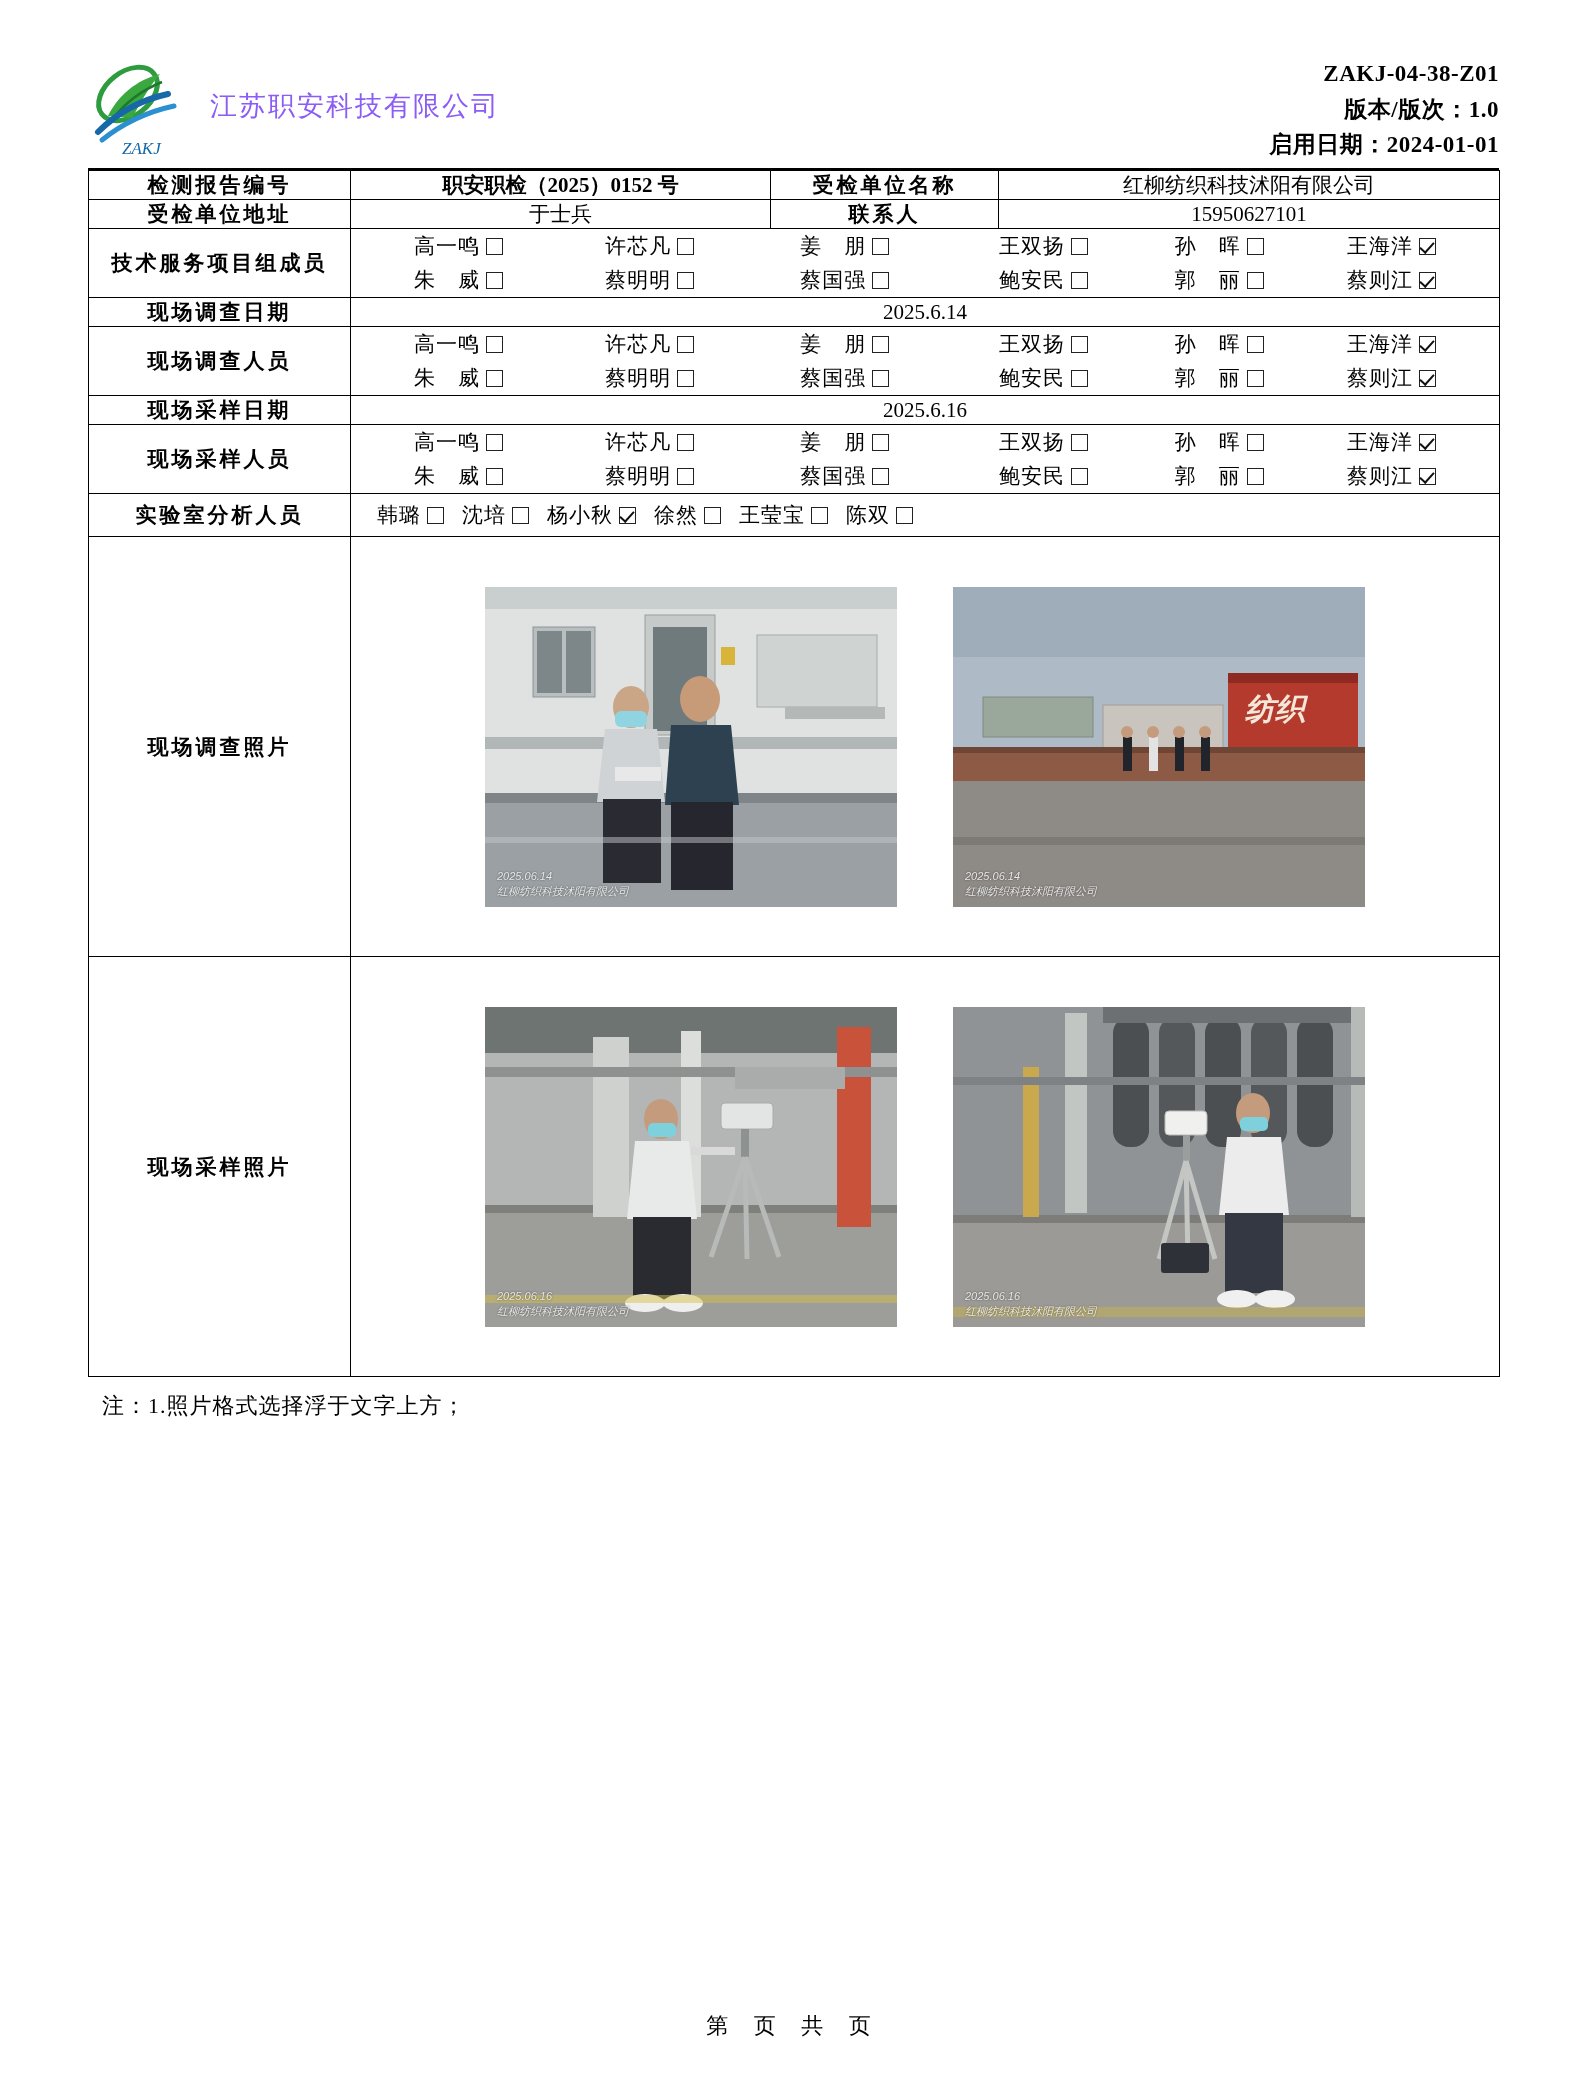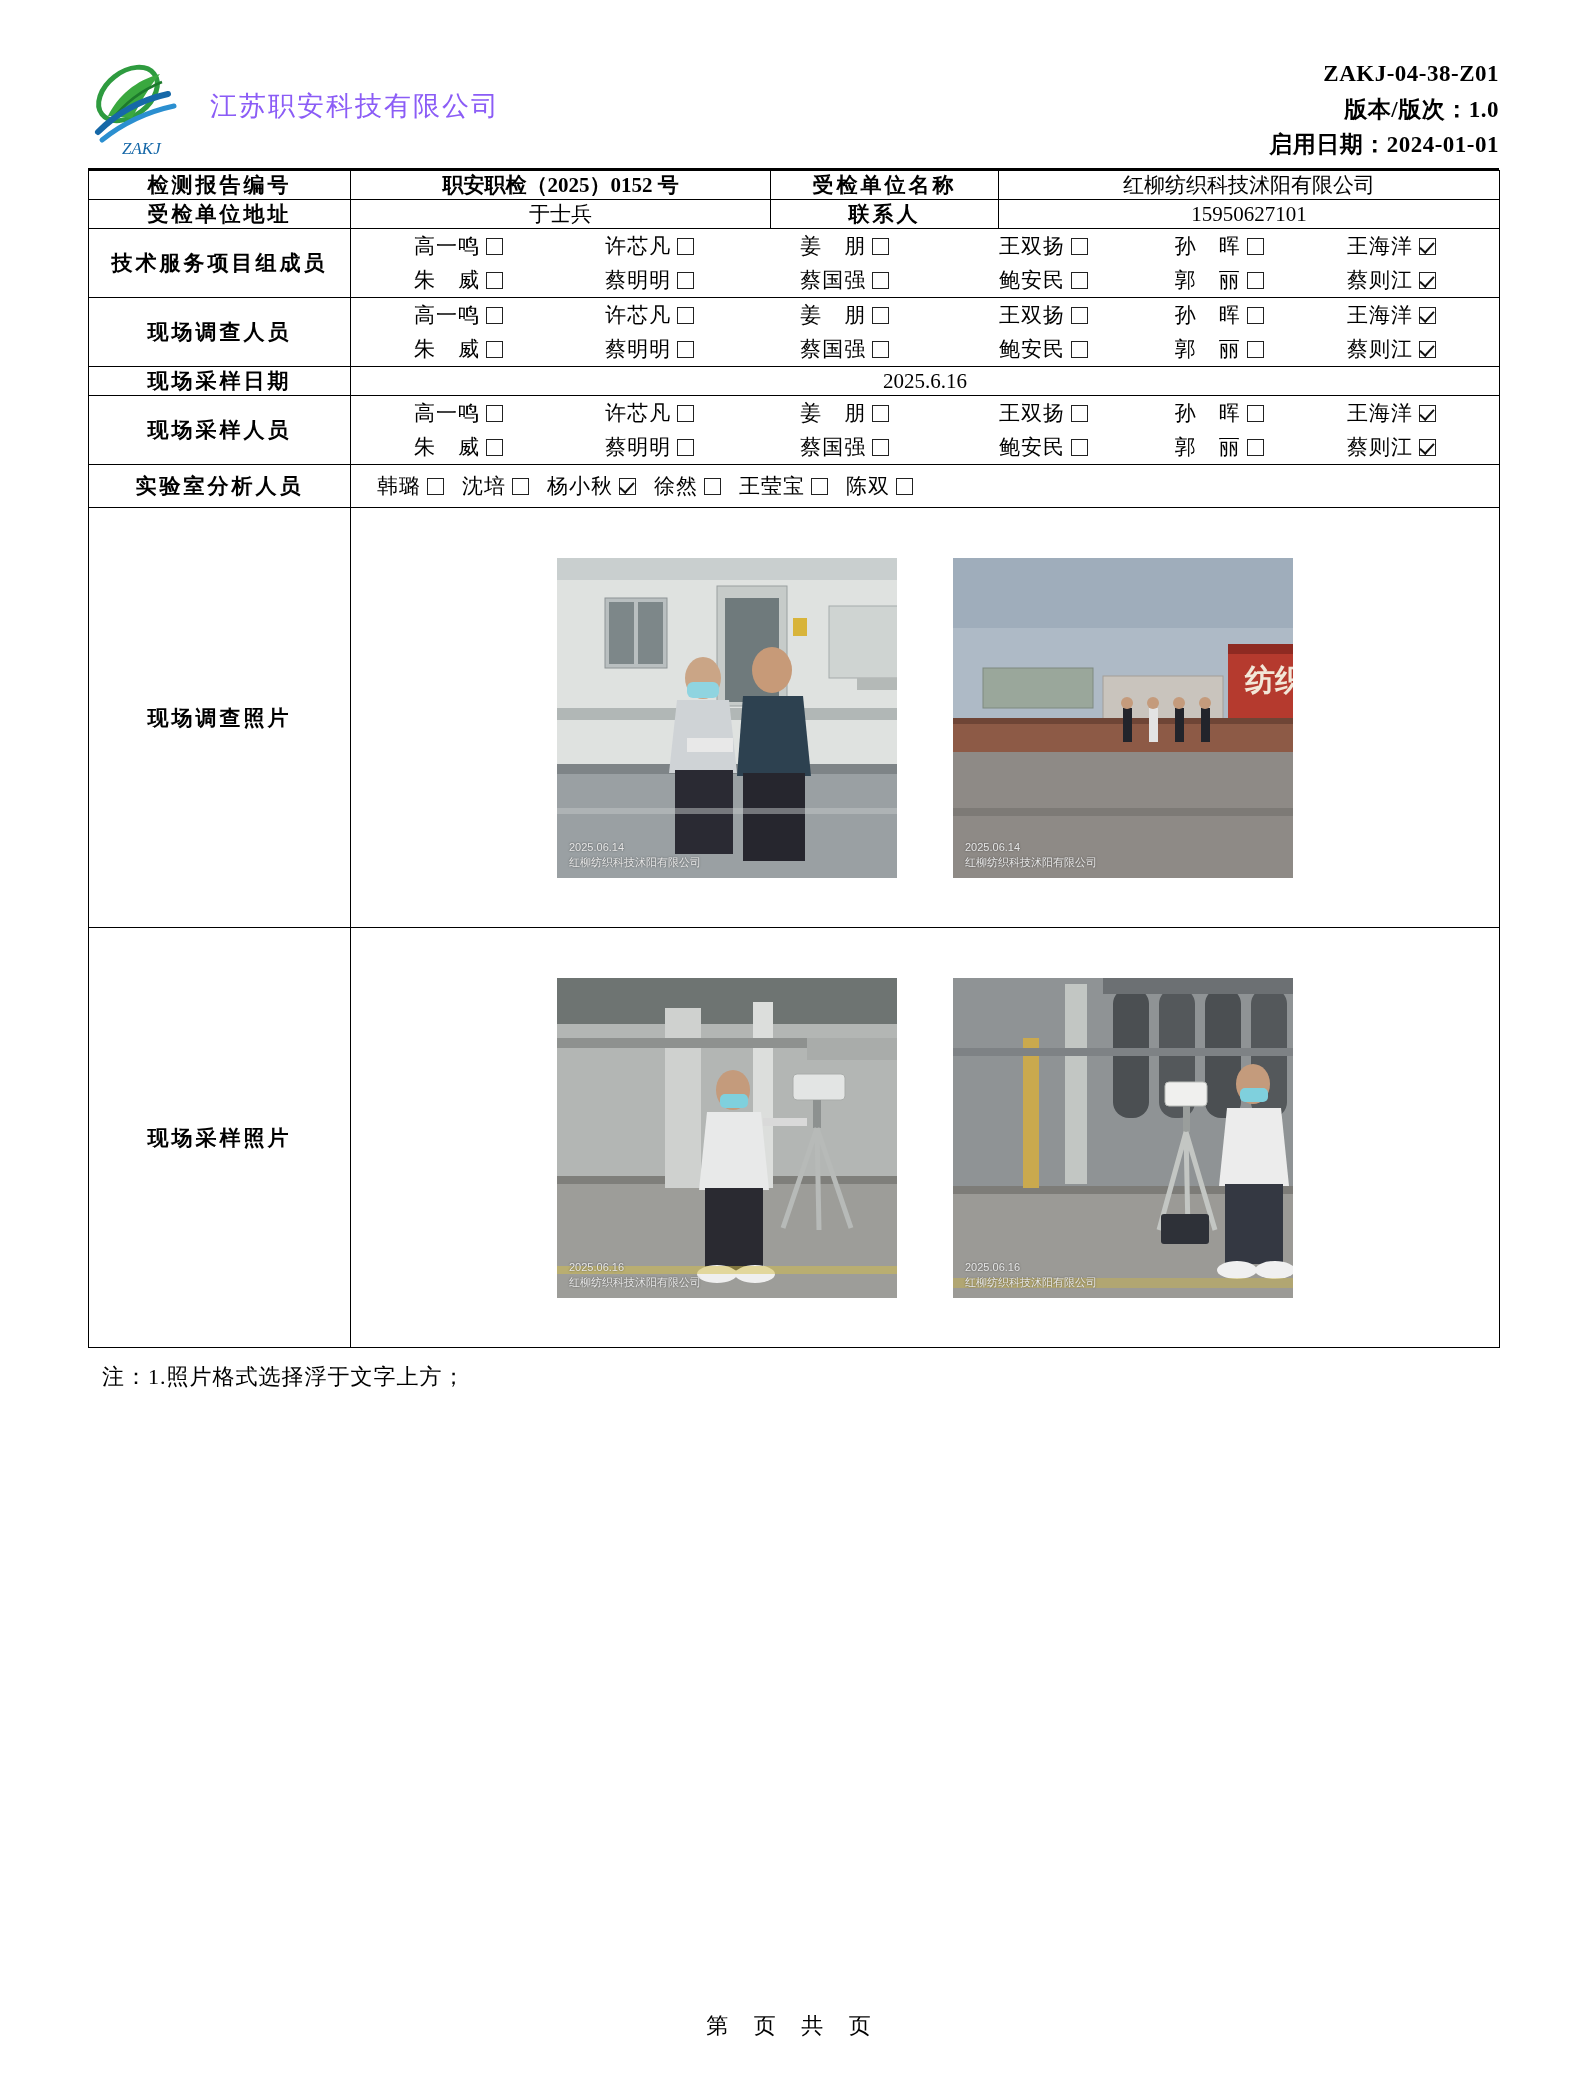--- a/index.html
+++ b/index.html
@@ -155,25 +155,26 @@
     font-size: 21px;
   }
   .photos {
     display: flex;
     align-items: center;
     justify-content: center;
     gap: 56px;
     padding: 26px 10px;
   }
   .photo {
-    width: 340px;
+    width: 412px;
     height: 320px;
     position: relative;
     overflow: hidden;
     background: #15803d;
+    font-style: italic;
   }
   .photo .stamp {
     position: absolute;
     left: 12px;
     bottom: 8px;
     color: #e8e8e8;
     font-size: 11px;
     line-height: 1.35;
     text-align: left;
     font-family: "Liberation Sans", sans-serif;
@@ -295,20 +296,24 @@
                 <span class="box"></span>
               </div>
             <div class="nm">
                 <span class="t">蔡则江</span>
                 <span class="box checked"></span>
               </div>
           </div>
         </td>
       </tr>
       <tr>
+        <td class="lbl bold">现场调查日期</td>
+        <td class="val" colspan="3">2025.6.14</td>
+      </tr>
+      <tr>
         <td class="lbl bold">现场调查人员</td>
         <td class="names" colspan="3">
           <div class="row">
             <div class="nm">
                 <span class="t">高一鸣</span>
                 <span class="box"></span>
               </div>
             <div class="nm">
                 <span class="t">许芯凡</span>
                 <span class="box"></span>

